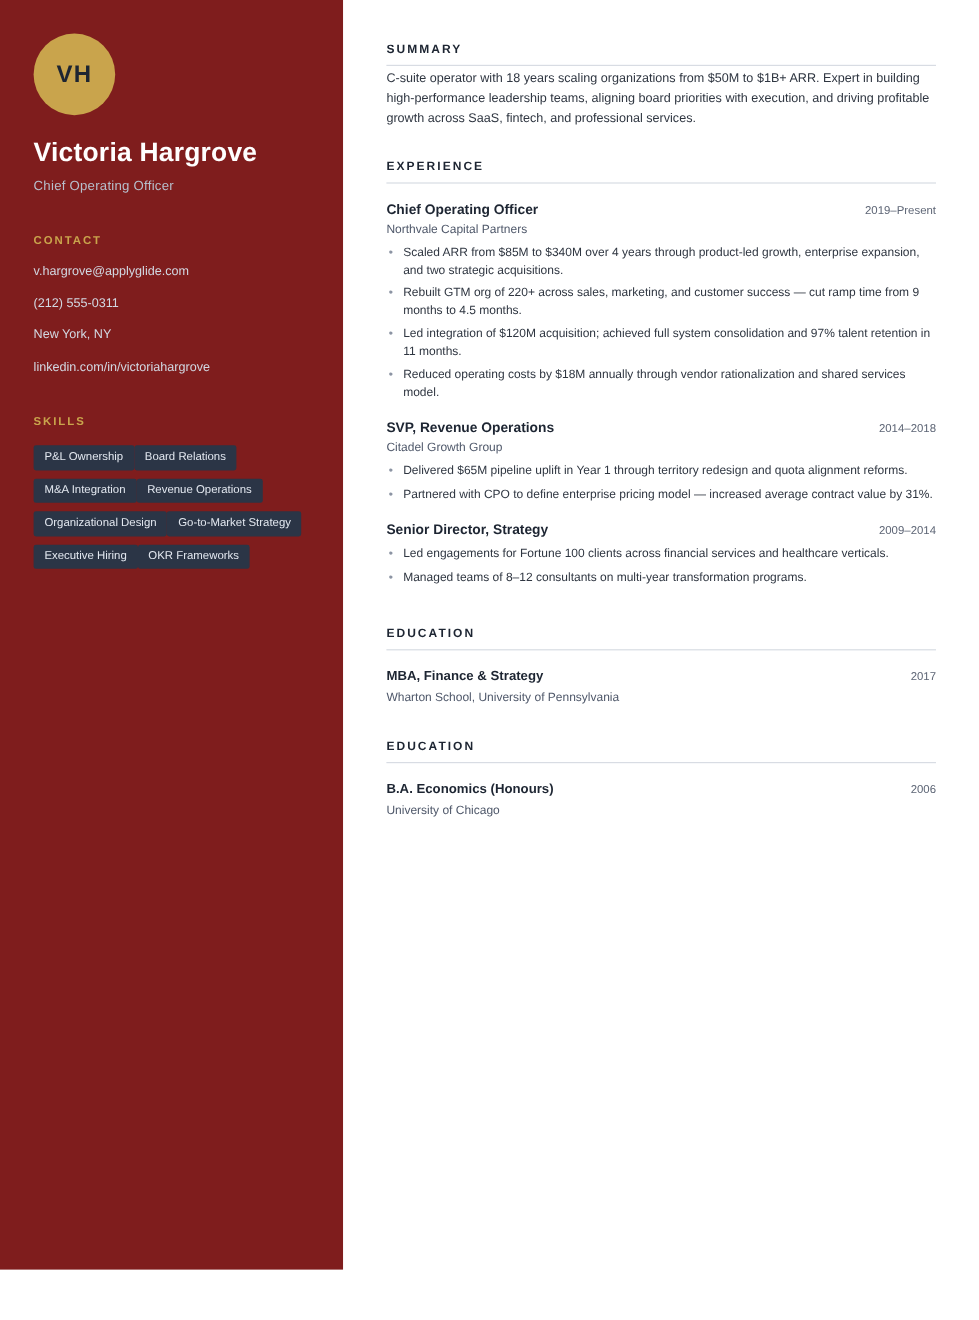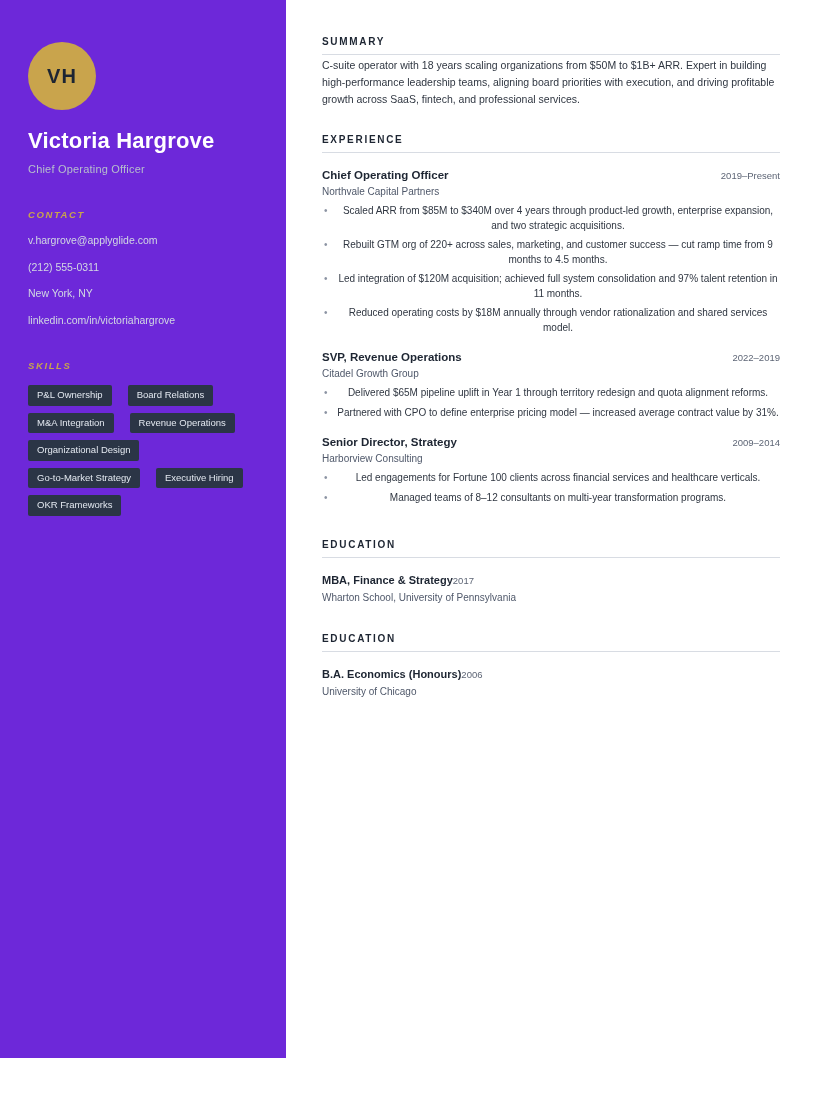--- a/index.html
+++ b/index.html
@@ -20,23 +20,23 @@
     position: relative;
     width: 816px;
     height: 1100px;
     display: flex;
     align-items: stretch;
   }
   
   .sidebar {
     width: 286px;
     min-width: 286px;
-    background: #6d28d9;
+    background: #7f1d1d;
     color: #ffffff;
-    padding: 42px 28px 0 28px;
+    padding: 28px 28px 0 28px;
     height: 1058px;
   }
   .avatar {
     width: 68px;
     height: 68px;
     border-radius: 50%;
     background: #c9a44c;
     color: #1d2532;
     display: flex;
     align-items: center;
@@ -60,33 +60,32 @@
     margin-top: 9px;
     letter-spacing: 0.2px;
   }
   .side-section-title {
     font-size: 9.5px;
     letter-spacing: 1.6px;
     color: #c9a44c;
     font-weight: bold;
     margin-top: 34px;
     margin-bottom: 14px;
-    font-style: italic;
   }
   .contact-line {
     font-size: 10.5px;
     color: #d2d8e2;
     margin-bottom: 14px;
     line-height: 1.2;
     word-break: break-word;
   }
   .skills {
     display: flex;
     flex-wrap: wrap;
-    gap: 7px 16px;
+    gap: 7px 0;
     margin-top: 2px;
   }
   .skill {
     background: #2b3546;
     color: #e3e8f0;
     font-size: 9.5px;
     padding: 5px 9px 6px 9px;
     border-radius: 2px;
     line-height: 1;
     white-space: nowrap;
@@ -142,34 +141,33 @@
     margin: 7px 0 0 0;
     padding: 0;
   }
   ul.bullets li {
     position: relative;
     padding-left: 14px;
     font-size: 10px;
     line-height: 1.45;
     color: #2f3641;
     margin-bottom: 5px;
-    text-align: center;
   }
   ul.bullets li::before {
     content: "\2022";
     position: absolute;
     left: 2px;
     top: 0;
     color: #8c94a3;
     font-size: 10px;
   }
   .edu { margin-top: 16px; }
   .edu-head {
     display: flex;
-    justify-content: flex-start;
+    justify-content: space-between;
     align-items: baseline;
   }
   .edu-degree {
     font-size: 11px;
     font-weight: bold;
     color: #1d2532;
   }
   .edu-year {
     font-size: 9.5px;
     color: #5d6575;
@@ -230,35 +228,34 @@
           <li>Scaled ARR from $85M to $340M over 4 years through product-led growth, enterprise expansion, and two strategic acquisitions.</li>
           <li>Rebuilt GTM org of 220+ across sales, marketing, and customer success — cut ramp time from 9 months to 4.5 months.</li>
           <li>Led integration of $120M acquisition; achieved full system consolidation and 97% talent retention in 11 months.</li>
           <li>Reduced operating costs by $18M annually through vendor rationalization and shared services model.</li>
         </ul>
       </div>
 
       <div class="job">
         <div class="job-head">
           <span class="job-title">SVP, Revenue Operations</span>
-          <span class="job-dates">2022–2019</span>
+          <span class="job-dates">2014–2018</span>
         </div>
         <div class="job-org">Citadel Growth Group</div>
         <ul class="bullets">
           <li>Delivered $65M pipeline uplift in Year 1 through territory redesign and quota alignment reforms.</li>
           <li>Partnered with CPO to define enterprise pricing model — increased average contract value by 31%.</li>
         </ul>
       </div>
 
       <div class="job">
         <div class="job-head">
           <span class="job-title">Senior Director, Strategy</span>
           <span class="job-dates">2009–2014</span>
         </div>
-        <div class="job-org">Harborview Consulting</div>
         <ul class="bullets">
           <li>Led engagements for Fortune 100 clients across financial services and healthcare verticals.</li>
           <li>Managed teams of 8–12 consultants on multi-year transformation programs.</li>
         </ul>
       </div>
     </section>
 
     <section class="section edu-sec">
       <div class="sec-title">EDUCATION</div>
       <div class="edu">

